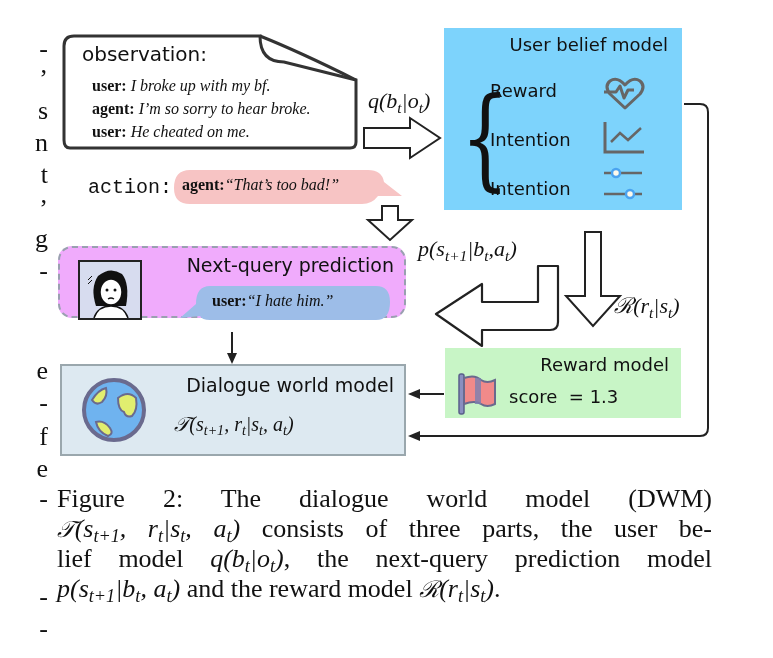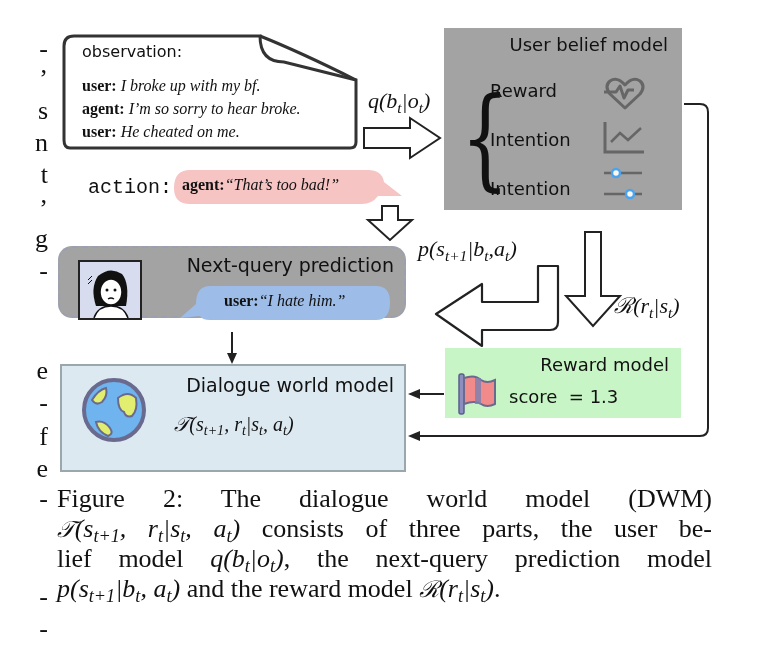--- a/index.html
+++ b/index.html
@@ -10,45 +10,45 @@
   .serif { font-family:"Liberation Serif", serif; }
   .math { font-family:"Liberation Serif", serif; font-style:italic; }
   sub { font-size:70%; vertical-align:-0.3em; line-height:0; }
 
   
   .left-frag { position:absolute; left:0; width:48px; text-align:right; font-size:26px; line-height:26px; color:#111; }
 
   
   #obs { left:60px; top:32px; width:300px; height:120px; }
   #obs svg { position:absolute; left:0; top:0; }
-  .obs-title { position:absolute; left:22px; top:10px; font-size:16px; }
-  .obs-lines { position:absolute; left:22px; top:42px; font-size:16px; line-height:23px;font-family:Liberation Serif, serif; }
+  .obs-title { position:absolute; left:22px; top:10px; font-size:20px; }
+  .obs-lines { position:absolute; left:32px; top:42px; font-size:16px; line-height:23px;font-family:Liberation Serif, serif; }
   .obs-lines b { font-weight:bold; font-style:normal; }
   .obs-lines i { font-style:italic; }
 
   
-  #belief { left:444px; top:28px; width:238px; height:182px; background:#a3a3a3; }
+  #belief { left:444px; top:28px; width:238px; height:182px; background:#7dd3fc; }
   .belief-title { position:absolute; right:14px; top:6px; font-size:18px; }
   .belief-item { position:absolute; left:46px; font-size:18px; }
   .brace { position:absolute; left:6px; top:55px; font-size:110px; line-height:110px; font-family:"DejaVu Serif", serif; transform:scaleX(0.7); }
 
   
   .action-label { left:88px; top:176px; font-size:20px;font-family:Liberation Mono, monospace; }
   #action-bubble { left:172px; top:168px; width:230px; height:40px; }
   .action-text { position:absolute; left:10px; top:8px; font-size:16px; }
 
   
-  #nextq { left:58px; top:246px; width:348px; height:72px; background:#a3a3a3; border:2px dashed #9aa0b0; border-radius:14px; }
+  #nextq { left:58px; top:246px; width:348px; height:72px; background:#f0abfc; border:2px dashed #9aa0b0; border-radius:14px; }
   .nextq-title { position:absolute; right:10px; top:6px; font-size:19px; }
   #user-bubble { position:absolute; left:132px; top:36px; width:200px; height:38px; }
-  .user-text { position:absolute; left:20px; top:8px; font-size:16px;margin-left:12px; }
+  .user-text { position:absolute; left:20px; top:8px; font-size:16px; }
   .portrait { position:absolute; left:18px; top:12px; width:64px; height:60px; border:2px solid #222; background:#d7dcef; }
 
   
-  #dwm { left:60px; top:364px; width:346px; height:108px; background:#dde9f1; border:2px solid #9aa7ad; }
+  #dwm { left:60px; top:364px; width:346px; height:92px; background:#dde9f1; border:2px solid #9aa7ad; }
   .dwm-title { position:absolute; right:10px; top:8px; font-size:19px; }
   .dwm-formula { position:absolute; left:112px; top:46px; font-size:20px; }
 
   
   #reward { left:445px; top:348px; width:236px; height:70px; background:#c8f5c6; }
   .reward-title { position:absolute; right:12px; top:6px; font-size:18px; }
   .reward-score { position:absolute; left:64px; top:38px; font-size:18px; }
 
   .formula { font-size:22px; }
 

